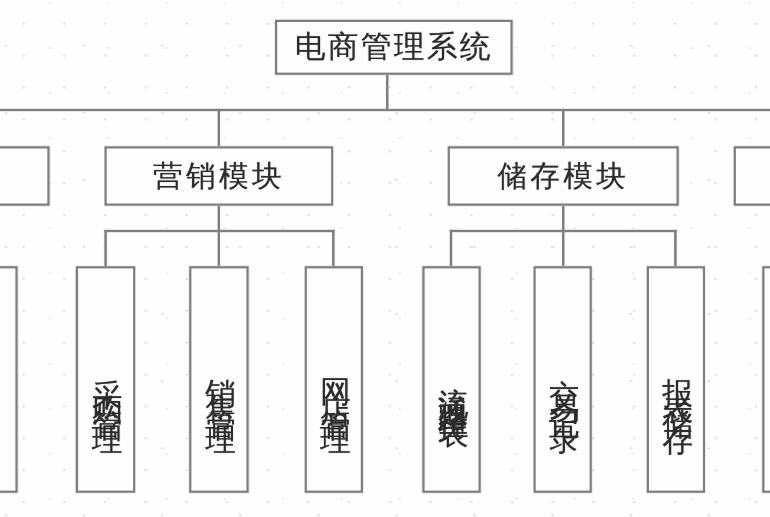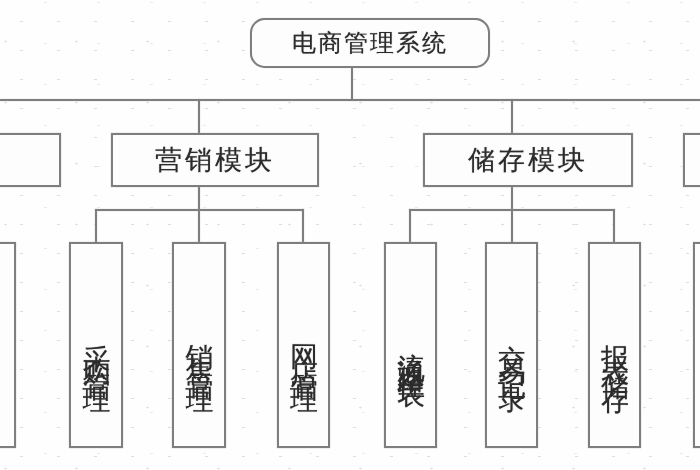--- a/index.html
+++ b/index.html
@@ -38,26 +38,26 @@
     display: flex;
     align-items: center;
     justify-content: center;
     box-shadow: 0 0 1px #aaa;
   }
   .box span {
     text-shadow: 0 0 1px rgba(40,40,40,0.55);
     white-space: nowrap;
   }
   .root-box {
-    left: 250px; top: 18px; width: 240px; height: 50px;
-    font-size: 24px; letter-spacing: 2px; border-radius: 15px;
+    left: 250px; top: 18px; width: 216px; height: 50px;
+    font-size: 28px; letter-spacing: 2px;
   }
   .module-box {
     top: 133px; height: 54px;
-    font-size: 27px; letter-spacing: 3px; margin-left: 16px;
+    font-size: 27px; letter-spacing: 3px;
   }
   .mod-partial-left  { left: -165px; width: 210px; }
   .mod-marketing     { left: 95px;   width: 208px; }
   .mod-storage       { left: 407px;  width: 210px; text-align: right; }
   .mod-partial-right { left: 667px;  width: 210px; }
   .leaf-box {
     top: 242px; height: 206px;
     font-size: 28px;
   }
   .leaf-box span {

